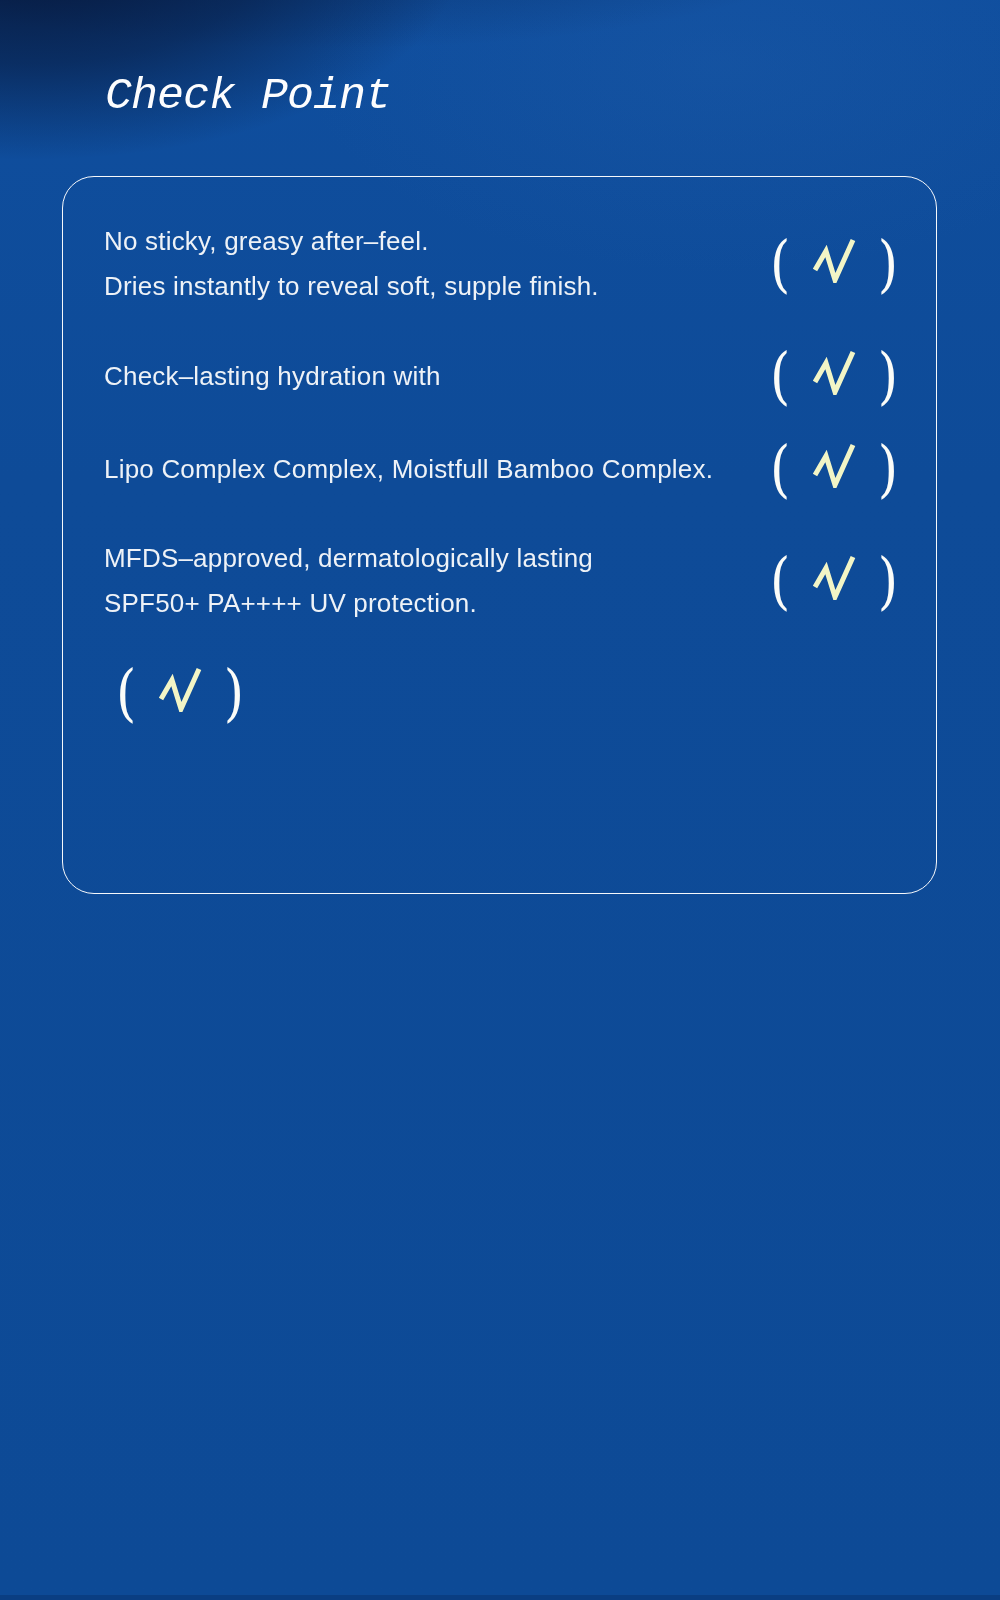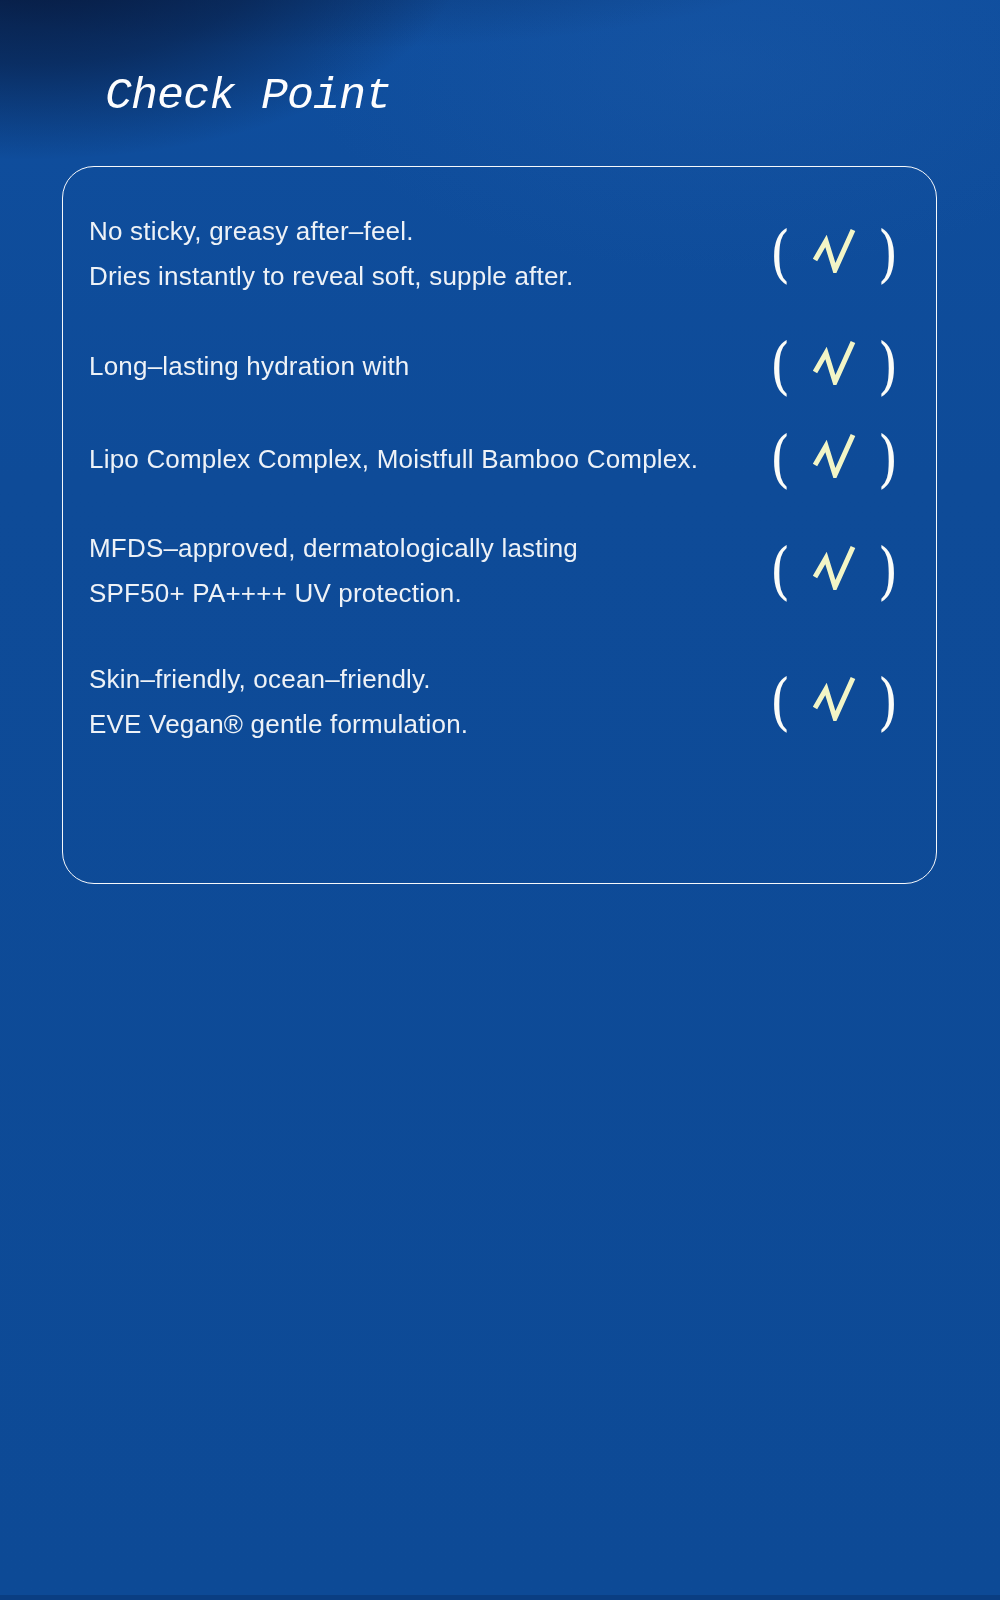--- a/index.html
+++ b/index.html
@@ -30,27 +30,27 @@
     font-family: Liberation Mono, monospace;
     font-style: italic;
     font-weight: 500;
     font-size: 45px;
     letter-spacing: -1px;
     color: #fdfdfe;
   }
   .panel {
     position: absolute;
     left: 62px;
-    top: 166px;
+    top: 176px;
     width: 875px;
     height: 718px;
     box-sizing: border-box;
     border: 1.6px solid rgba(255,255,255,0.96);
     border-radius: 32px;
-    padding: 42px 38px 0 26px;
+    padding: 42px 38px 0 41px;
   }
   .row {
     display: flex;
     align-items: center;
     margin-bottom: 41px;
   }
   .lines {
     flex: 1 1 auto;
     min-width: 0;
   }
@@ -102,34 +102,34 @@
 
 <div class="page">
 
   <h1 class="title">Check Point</h1>
 
   <section class="panel">
     <div class="rows">
   <div class="row">
     <div class="lines">
       <div class="line">No sticky, greasy after–feel.</div>
-      <div class="line">Dries instantly to reveal soft, supple after.</div>
+      <div class="line">Dries instantly to reveal soft, supple finish.</div>
     </div>
     <div class="check">
       <span class="paren">(</span>
       <svg class="mark" width="44" height="46" viewBox="0 0 44 46" aria-hidden="true">
         <polyline points="3,33 14,14 23,43 41,3"></polyline>
       </svg>
       <span class="paren">)</span>
     </div>
   </div>
 
   <div class="row">
     <div class="lines">
-      <div class="line">Long–lasting hydration with</div>
+      <div class="line">Check–lasting hydration with</div>
     </div>
     <div class="check">
       <span class="paren">(</span>
       <svg class="mark" width="44" height="46" viewBox="0 0 44 46" aria-hidden="true">
         <polyline points="3,33 14,14 23,43 41,3"></polyline>
       </svg>
       <span class="paren">)</span>
     </div>
   </div>
 
@@ -154,24 +154,20 @@
     <div class="check">
       <span class="paren">(</span>
       <svg class="mark" width="44" height="46" viewBox="0 0 44 46" aria-hidden="true">
         <polyline points="3,33 14,14 23,43 41,3"></polyline>
       </svg>
       <span class="paren">)</span>
     </div>
   </div>
 
   <div class="row">
-    <div class="lines">
-      <div class="line">Skin–friendly, ocean–friendly.</div>
-      <div class="line">EVE Vegan® gentle formulation.</div>
-    </div>
     <div class="check">
       <span class="paren">(</span>
       <svg class="mark" width="44" height="46" viewBox="0 0 44 46" aria-hidden="true">
         <polyline points="3,33 14,14 23,43 41,3"></polyline>
       </svg>
       <span class="paren">)</span>
     </div>
   </div>
 </div>
   </section>

